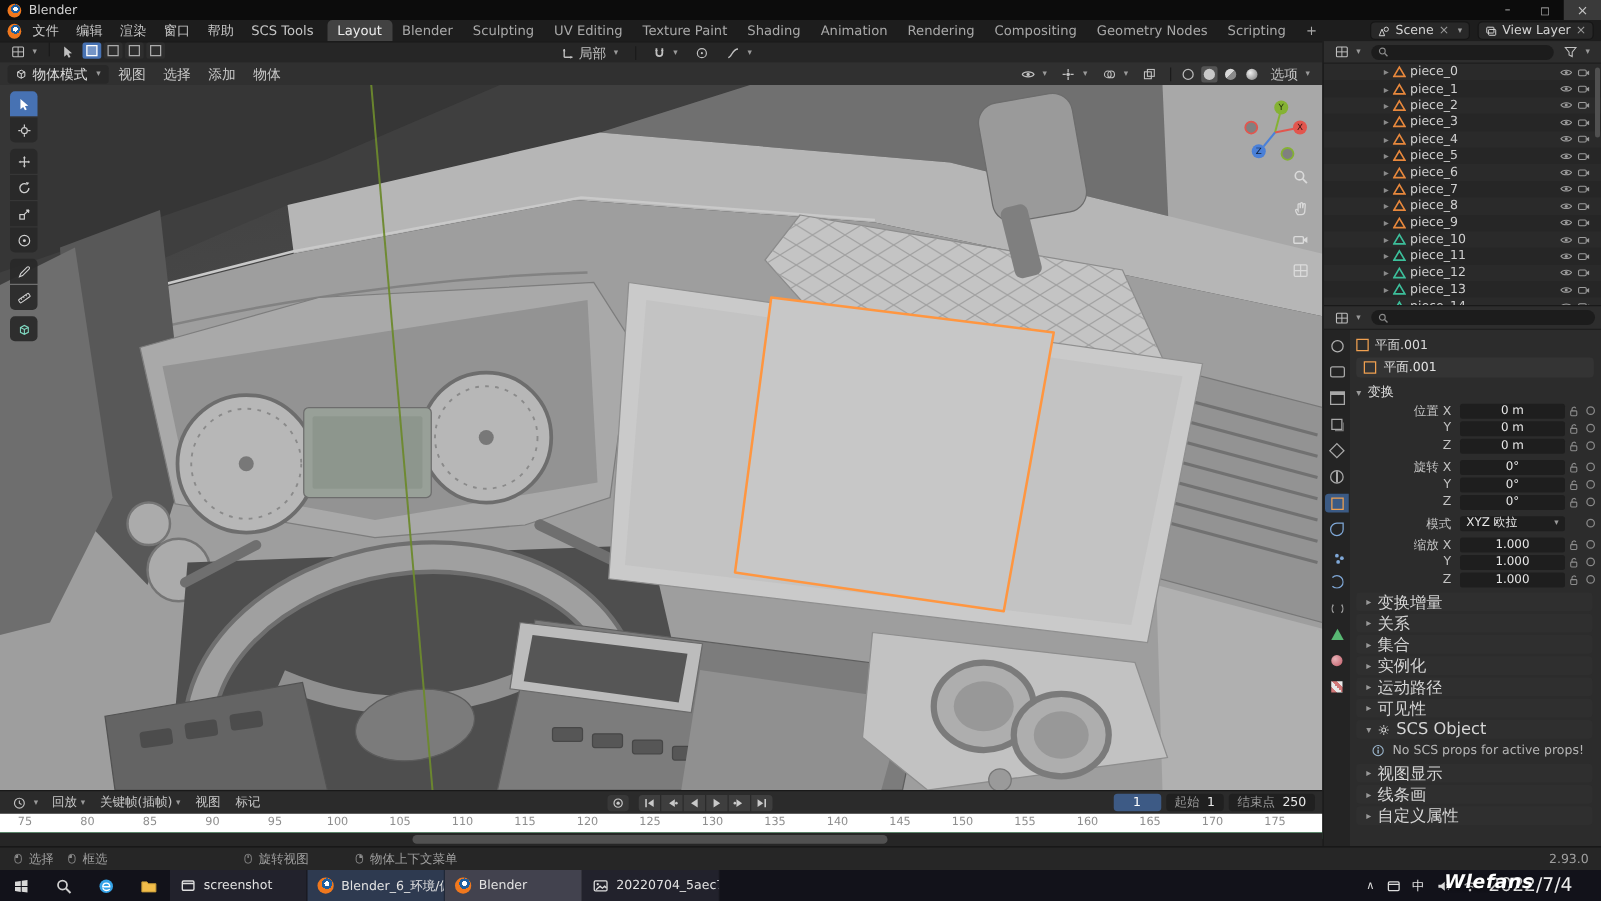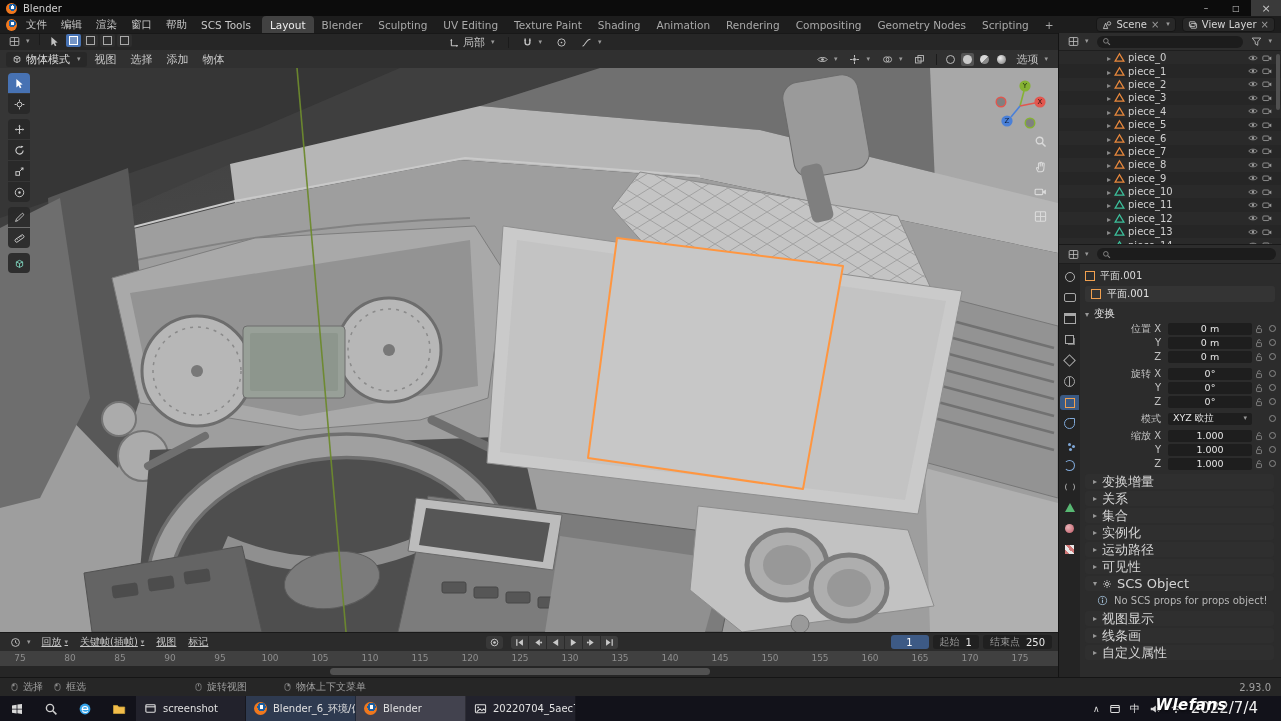--- a/index.html
+++ b/index.html
@@ -64,31 +64,31 @@
   .vtb.solo{margin-top:4px;border-radius:4px;}
   .vp-text{position:absolute;left:38px;top:14px;color:#dedede;font-size:11px;text-shadow:0 1px 2px rgba(0,0,0,.55);line-height:15px;}
   .vp-text .l2{font-size:10.5px;color:#d0d0d0;}
   .gizmo{position:absolute;right:10px;top:8px;}
   .vp-nav{position:absolute;right:9px;top:64px;display:flex;flex-direction:column;gap:7px;align-items:center;color:#e0e0e0;}
   .vpn{width:18px;height:18px;display:flex;align-items:center;justify-content:center;opacity:.9;}
 
   
   .tl-head{left:0;top:632px;width:1058px;height:19px;background:#2b2b2b;border-top:1px solid #191919;display:flex;
            align-items:center;gap:2px;padding:0 6px;box-sizing:border-box;font-size:10px;}
-  .tlm{padding:0 5px;display:flex;align-items:center;color:#c6c6c6;text-decoration:underline;}
+  .tlm{padding:0 5px;display:flex;align-items:center;color:#c6c6c6;}
   .sp{flex:1;}
   .pbg{display:flex;gap:1px;}
   .pb{width:17px;height:13px;background:#3e3e3e;display:flex;align-items:center;justify-content:center;color:#c9c9c9;}
   .pb:first-child{border-radius:3px 0 0 3px;} .pb:last-child{border-radius:0 3px 3px 0;}
   .pb.rec{border-radius:3px;margin-right:6px;background:#383838;}
   .tl-fields{display:flex;gap:4px;align-items:center;}
   .tl-frame{background:#3d5a85;color:#fff;border-radius:3px;height:14px;width:38px;display:flex;align-items:center;justify-content:center;font-size:10px;}
   .tl-fld{background:#202020;border-radius:3px;height:14px;padding:0 7px;display:flex;gap:6px;align-items:center;font-size:10px;}
   .tl-fld .lbl{color:#989898;} .tl-fld .val{color:#e8e8e8;}
-  .tl-ruler{left:0;top:651px;width:1058px;height:15px;background:#404040;display:flex;overflow:hidden;border-bottom:5px solid #22c55e;}
+  .tl-ruler{left:0;top:651px;width:1058px;height:15px;background:#ffffff;display:flex;overflow:hidden;border-bottom:5px solid #22c55e;}
   .tick{flex:0 0 50px;text-align:center;font-size:9px;color:#8e8e8e;line-height:15px;}
   .tick:first-child{margin-left:-5px;}
   .tl-scroll{left:0;top:666px;width:1058px;height:11px;background:#262626;}
   .tl-thumb{position:absolute;left:330px;top:2px;width:380px;height:7px;background:#515151;border-radius:4px;}
 
   
   .rcol{left:1058px;top:33px;width:223px;height:644px;background:#2c2c2c;border-left:1px solid #141414;box-sizing:border-box;}
   .ol-head{height:17px;background:#2d2d2d;display:flex;align-items:center;gap:4px;padding:0 5px;border-bottom:1px solid #1e1e1e;}
   .search{flex:1;height:12px;background:#1c1c1c;border-radius:7px;display:flex;align-items:center;padding:0 5px;color:#8a8a8a;gap:3px;}
   .ol-body{height:193px;overflow:hidden;background:#262626;position:relative;}
@@ -1221,21 +1221,21 @@
         <div class="sec open">
           <svg class="ic" style="width:10px;height:10px;">
               <use href="#s-gear"></use>
             </svg>
           <span>SCS Object</span>
         </div>
         <div class="info">
           <svg class="ic">
               <use href="#s-info"></use>
             </svg>
-          <span>No SCS props for props object!</span>
+          <span>No SCS props for active props!</span>
         </div>
 
         <div class="sec">视图显示</div>
         <div class="sec">线条画</div>
         <div class="sec">自定义属性</div>
       </div>
     </div>
   </div>
 
   <div class="status r">

